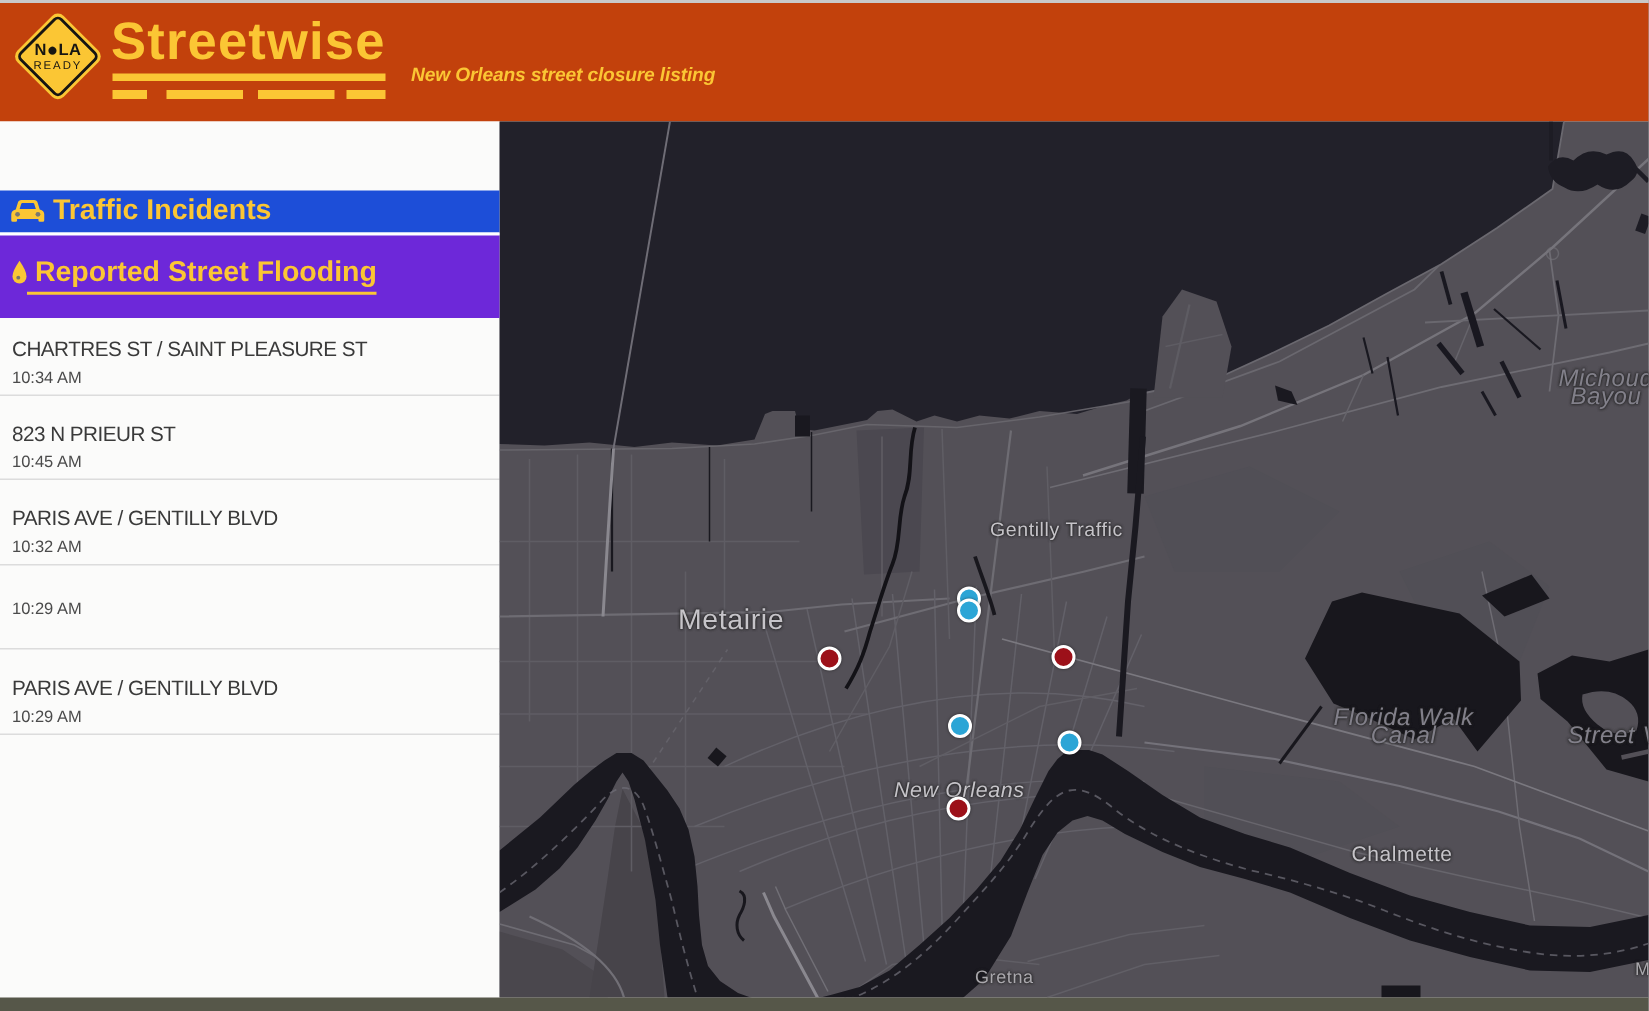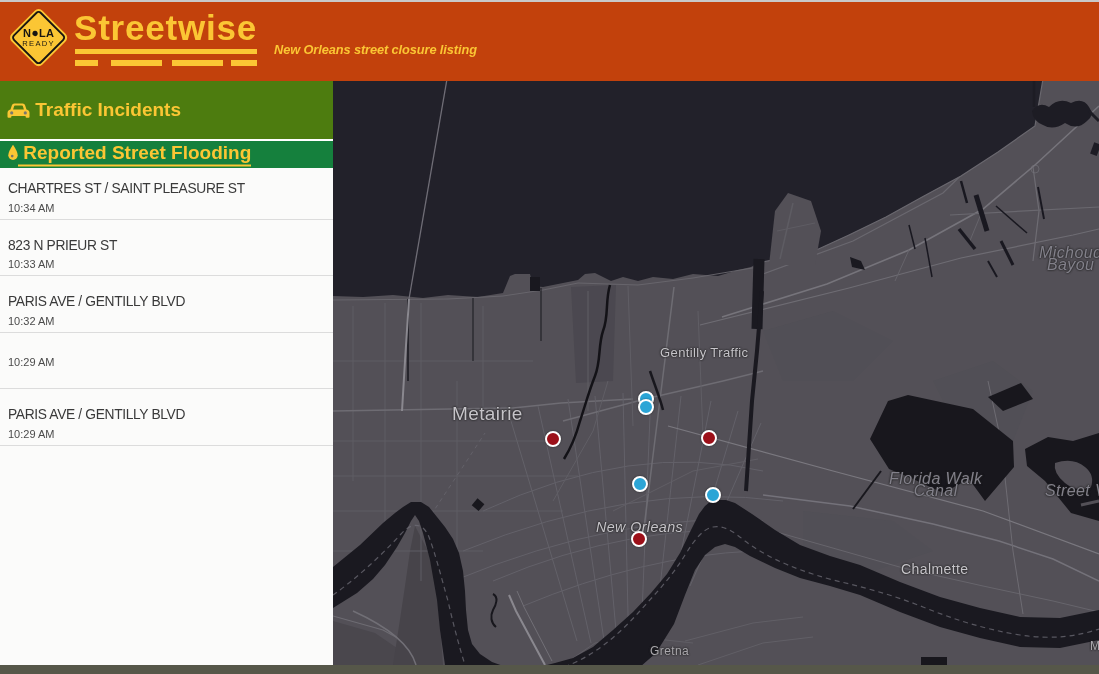--- a/index.html
+++ b/index.html
@@ -9,23 +9,23 @@
   .header{position:absolute;left:0;top:2px;width:1099px;height:79px;background:#c2410c;}
   .logo{position:absolute;left:9px;top:5px;width:62px;height:63px;}
   .brand{position:absolute;left:74px;top:6px;color:#fbc634;font-weight:bold;
          font-size:35px;letter-spacing:0.8px;}
   .bar-solid{position:absolute;left:75px;top:47px;width:182px;height:5px;background:#fbc634;}
   .dash{position:absolute;top:57.5px;height:6px;background:#fbc634;}
   .tag{position:absolute;left:274px;top:40px;color:#fbc634;font-style:italic;
        font-weight:bold;font-size:12.8px;letter-spacing:-0.1px;}
   .sidebar{position:absolute;left:0;top:81px;width:333px;height:584px;background:#fbfbfa;}
   .secbar{position:relative;width:333px;color:#fbc634;font-weight:bold;font-size:19px;z-index:2;}
-  .traffic{height:58px;background:#4d7c0f;}
+  .traffic{height:28px;background:#1d4ed8;margin-top:46px;}
   .wline{height:1.5px;background:#ffffff;position:relative;z-index:2;}
-  .flood{height:27px;background:#15803d;}
+  .flood{height:55px;background:#6d28d9;}
   .secbar .lab{position:absolute;top:50%;transform:translateY(-50%);white-space:nowrap;}
   .list{position:relative;margin-top:-4.1px;z-index:0;}
   .row{box-sizing:border-box;border-bottom:1px solid #dcdcdc;padding:18px 0 0 8px;height:56.45px;}
   .row .t1{font-size:13.8px;color:#3a3a3a;letter-spacing:-0.35px;}
   .row .t2{font-size:11px;color:#4b4b4b;margin-top:5.5px;}
   .map{position:absolute;left:333px;top:81px;width:766px;height:584px;background:#535057;overflow:hidden;}
   .footer{position:absolute;left:0;top:665px;width:1099px;height:9px;background:#565749;}
   .mk{position:absolute;width:12px;height:12px;border:2.5px solid #fff;border-radius:50%;
       box-shadow:0 0 2px rgba(0,0,0,.5);}
   .mkb{background:#2ba5d6;}
@@ -72,21 +72,21 @@
           <circle cx="4.2" cy="11.6" r="1.3" fill="#75746c"></circle>
         </svg><span style="display:inline-block;border-bottom:2.5px solid #fbc634;padding-bottom:1px;">&nbsp;Reported Street Flooding</span></span>
     </div>
   <div class="list">
     <div class="row">
         <div class="t1">CHARTRES ST / SAINT PLEASURE ST</div>
         <div class="t2">10:34 AM</div>
       </div>
     <div class="row">
         <div class="t1">823 N PRIEUR ST</div>
-        <div class="t2">10:33 AM</div>
+        <div class="t2">10:45 AM</div>
       </div>
     <div class="row">
         <div class="t1">PARIS AVE / GENTILLY BLVD</div>
         <div class="t2">10:32 AM</div>
       </div>
     <div class="row">
         <div class="t2">10:29 AM</div>
       </div>
     <div class="row">
         <div class="t1">PARIS AVE / GENTILLY BLVD</div>

